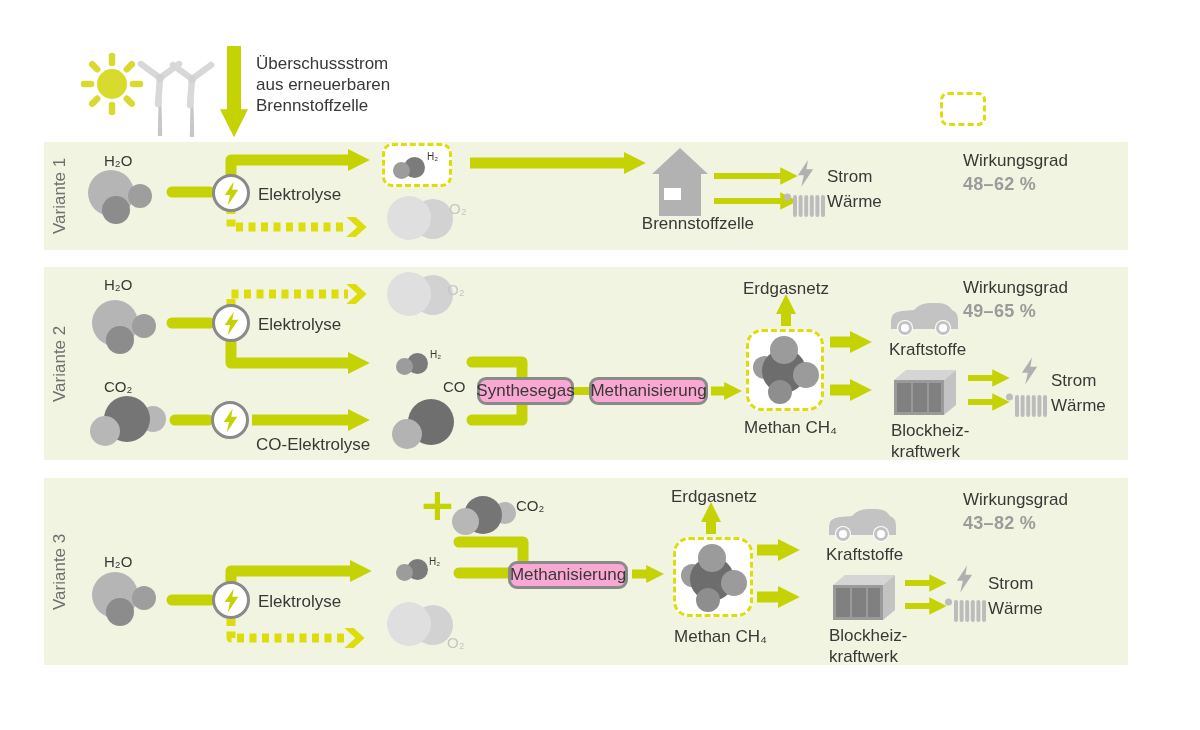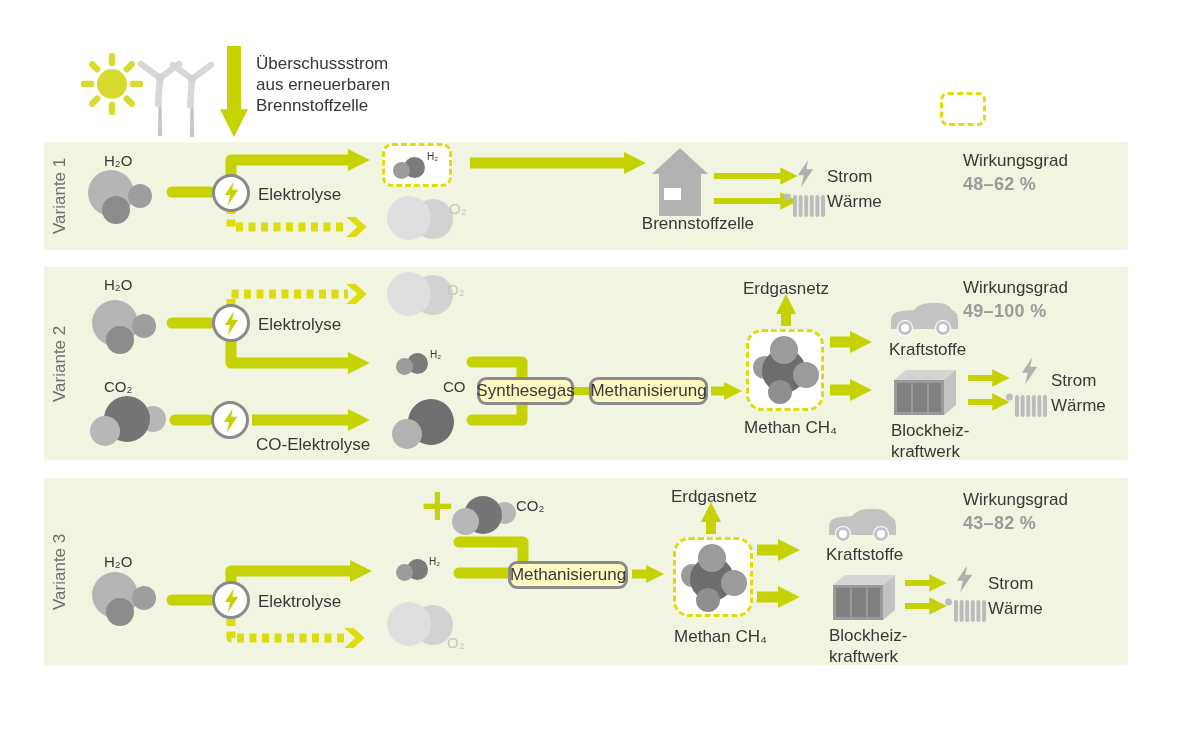--- a/index.html
+++ b/index.html
@@ -16,21 +16,21 @@
   .lbl{position:absolute;z-index:2;font-size:17px;line-height:1.24;white-space:pre-line}
   .chem{font-size:15px}
   .chem-s{font-size:10px}
   .o2c{color:#c6c6c6}
   .ctr{text-align:right}
   .vtitle{position:absolute;z-index:2;width:24px;display:flex;align-items:center;justify-content:center;
     color:var(--muted);font-size:17px;writing-mode:vertical-rl;transform:rotate(180deg)}
   .mol{position:absolute;z-index:2}
   .mol i{position:absolute;display:block;border-radius:50%}
   .dashbox{position:absolute;z-index:2;border:3px dashed var(--limeb);background:#fff}
-  .procbox{position:absolute;z-index:2;border:3px solid #8a8a8a;border-radius:9px;background:#fef9c3;
+  .procbox{position:absolute;z-index:2;border:3px solid #8a8a8a;border-radius:9px;background:#f9a8d4;
     display:flex;align-items:center;justify-content:center;font-size:17px}
   .ecircle{position:absolute;z-index:2;width:38px;height:38px;border:3px solid #8a8a8a;border-radius:50%;
     background:#fff;display:flex;align-items:center;justify-content:center}
   .eff{position:absolute;z-index:2;width:160px;text-align:left;font-size:17px}
   .eff .val{display:block;font-weight:bold;font-size:18px;color:var(--value);margin-top:3px;letter-spacing:.3px}
   .plus{position:absolute;z-index:2;color:var(--lime);font-weight:bold;font-size:44px;line-height:44px;
     font-family:"DejaVu Sans",sans-serif}
   
   .s14{stroke:var(--lime);stroke-width:14;fill:none}
   .s11{stroke:var(--lime);stroke-width:11;fill:none;stroke-linejoin:round}
@@ -267,21 +267,21 @@
         <rect x="14.6" y="3" width="4" height="22" rx="2"></rect>
         <rect x="20.2" y="3" width="4" height="22" rx="2"></rect>
         <rect x="25.8" y="3" width="4" height="22" rx="2"></rect>
         <rect x="31.4" y="3" width="4" height="22" rx="2"></rect>
         <rect x="37" y="3" width="4" height="22" rx="2"></rect>
       </g>
   </svg>
   <div class="lbl" style="left:1051px;top:395px">Wärme</div>
   <div class="eff" style="left:963px;top:278px">
     <span>Wirkungsgrad</span>
-    <span class="val">49–100 %</span>
+    <span class="val">49–65 %</span>
   </div>
 
   <div class="vtitle" style="left:48px;top:478px;height:187px">Variante 3</div>
   <div class="plus" style="left:419px;top:483px">+</div>
   <div class="mol" style="left:452px;top:496px;width:64px;height:42px">
     <i style="left:12px;top:0;width:38px;height:38px;background:#757575;z-index:2"></i>
     <i style="left:0;top:12px;width:27px;height:27px;background:#b7b7b7;z-index:3"></i>
     <i style="left:42px;top:6px;width:22px;height:22px;background:#b7b7b7;z-index:1"></i>
   </div>
   <div class="lbl chem" style="left:516px;top:497px">CO₂</div>

